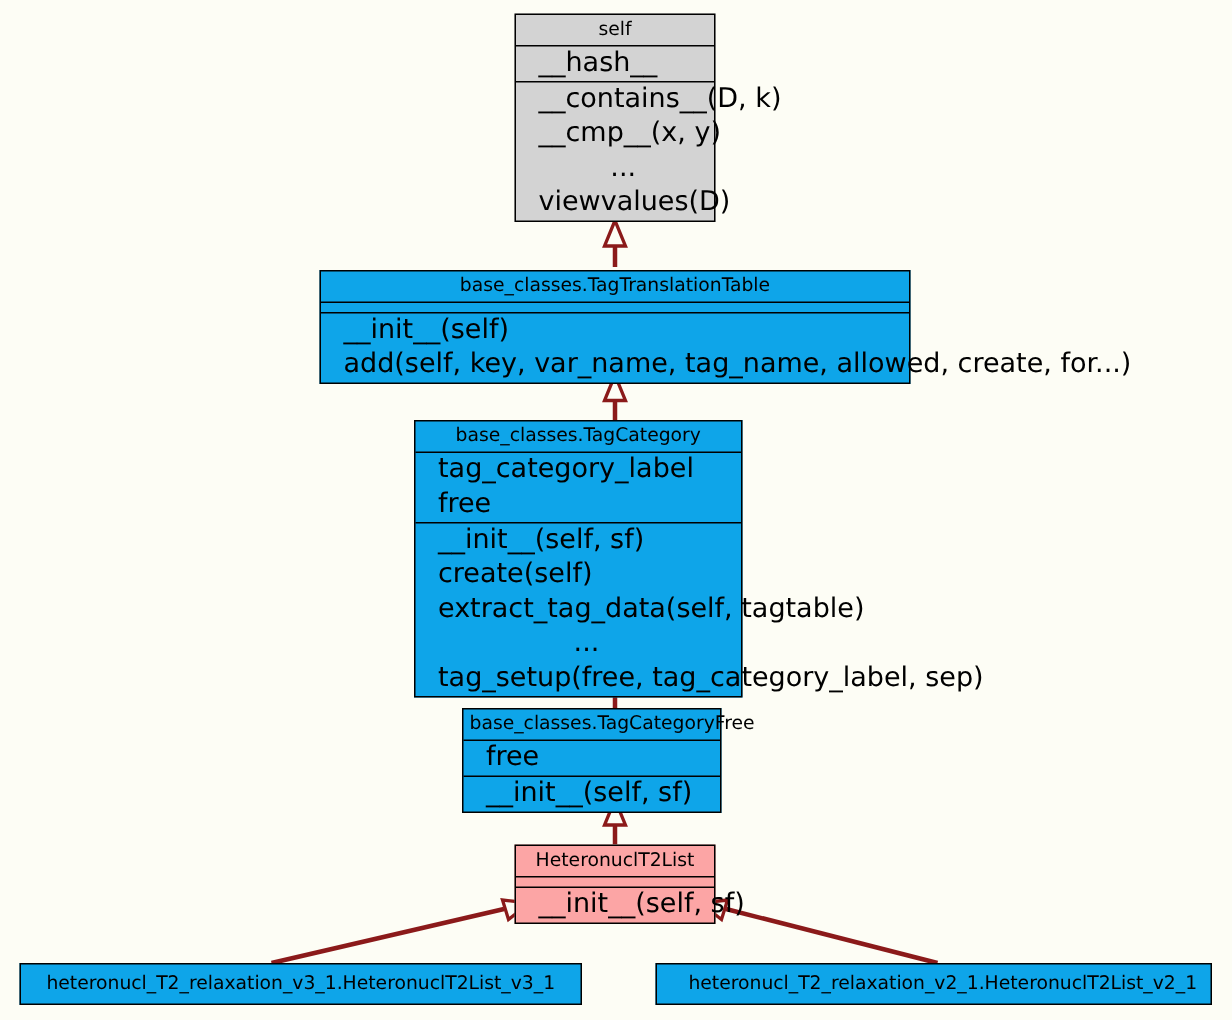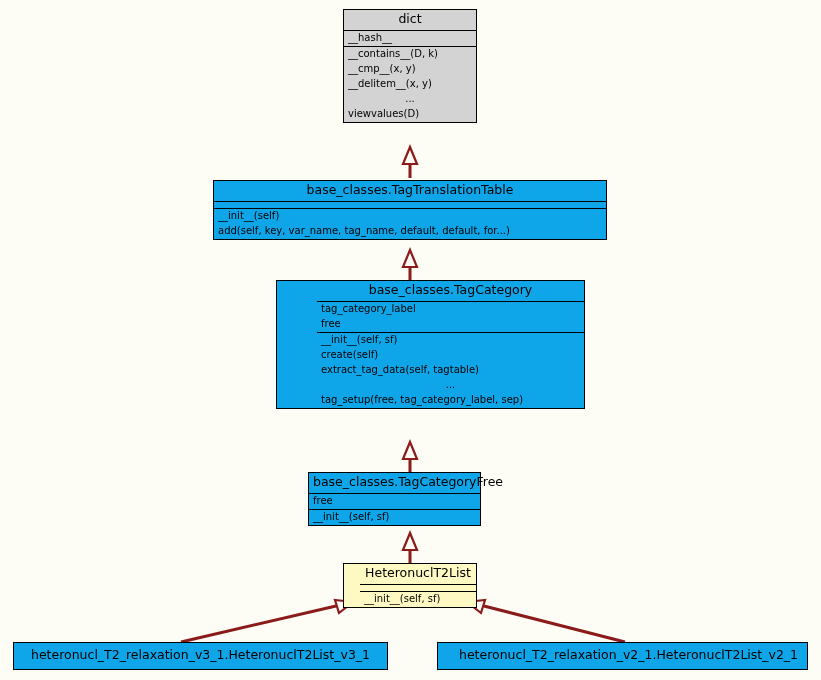--- a/index.html
+++ b/index.html
@@ -30,39 +30,40 @@
   .node {
     position: absolute;
     box-sizing: border-box;
     border: 1px solid #000000;
     background: #0ea5e9;
     color: #000000;
     font-size: 12.5px;
     line-height: 1;
   }
   .node.gray { background: #d3d3d3; }
-  .node.pink { background: #fef9c3; padding-left: 16px; }
+  .node.pink { background: #fca5a5; }
   .compartment {
     box-sizing: border-box;
     padding: 0;
   }
   .compartment + .compartment {
     border-top: 1px solid #000000;
   }
   .title-row {
     text-align: center;
     font-size: 12.5px;
     padding: 3px 4px 4px 4px;
     white-space: nowrap;
   }
   .member {
     text-align: left;
     padding: 2px 4px 3px 4px;
     white-space: nowrap;
-    font-size: 10px;
+    font-size: 18px;
+    margin-left: 11px;
   }
   .member.center {
     text-align: center;
   }
   .empty-compartment {
     height: 7px;
   }
 </style>
 </head>
 <body>
@@ -97,46 +98,45 @@
     </g>
 
     <g>
       <line x1="625" y1="642" x2="484" y2="606" stroke="#8b1a1a" stroke-width="3"></line>
       <polygon points="467,602 485,600 481,613" fill="#fdfdf5" stroke="#8b1a1a" stroke-width="2.2"></polygon>
     </g>
   </svg>
 
   <div class="node gray" style="left:343px; top:9px; width:134px;">
     <div class="compartment">
-      <div class="title-row">dict</div>
+      <div class="title-row">self</div>
     </div>
     <div class="compartment">
       <div class="member">__hash__</div>
     </div>
     <div class="compartment">
       <div class="member">__contains__(D, k)</div>
       <div class="member">__cmp__(x, y)</div>
-      <div class="member">__delitem__(x, y)</div>
       <div class="member center">...</div>
       <div class="member">viewvalues(D)</div>
     </div>
   </div>
 
   <div class="node" style="left:213px; top:180px; width:394px;">
     <div class="compartment">
       <div class="title-row">base_classes.TagTranslationTable</div>
     </div>
     <div class="compartment empty-compartment"></div>
     <div class="compartment">
       <div class="member">__init__(self)</div>
-      <div class="member">add(self, key, var_name, tag_name, default, default, for...)</div>
+      <div class="member">add(self, key, var_name, tag_name, allowed, create, for...)</div>
     </div>
   </div>
 
-  <div class="node" style="left:276px; top:280px; width:309px;padding-left:40px;">
+  <div class="node" style="left:276px; top:280px; width:219px;">
     <div class="compartment">
       <div class="title-row">base_classes.TagCategory</div>
     </div>
     <div class="compartment">
       <div class="member">tag_category_label</div>
       <div class="member">free</div>
     </div>
     <div class="compartment">
       <div class="member">__init__(self, sf)</div>
       <div class="member">create(self)</div>

